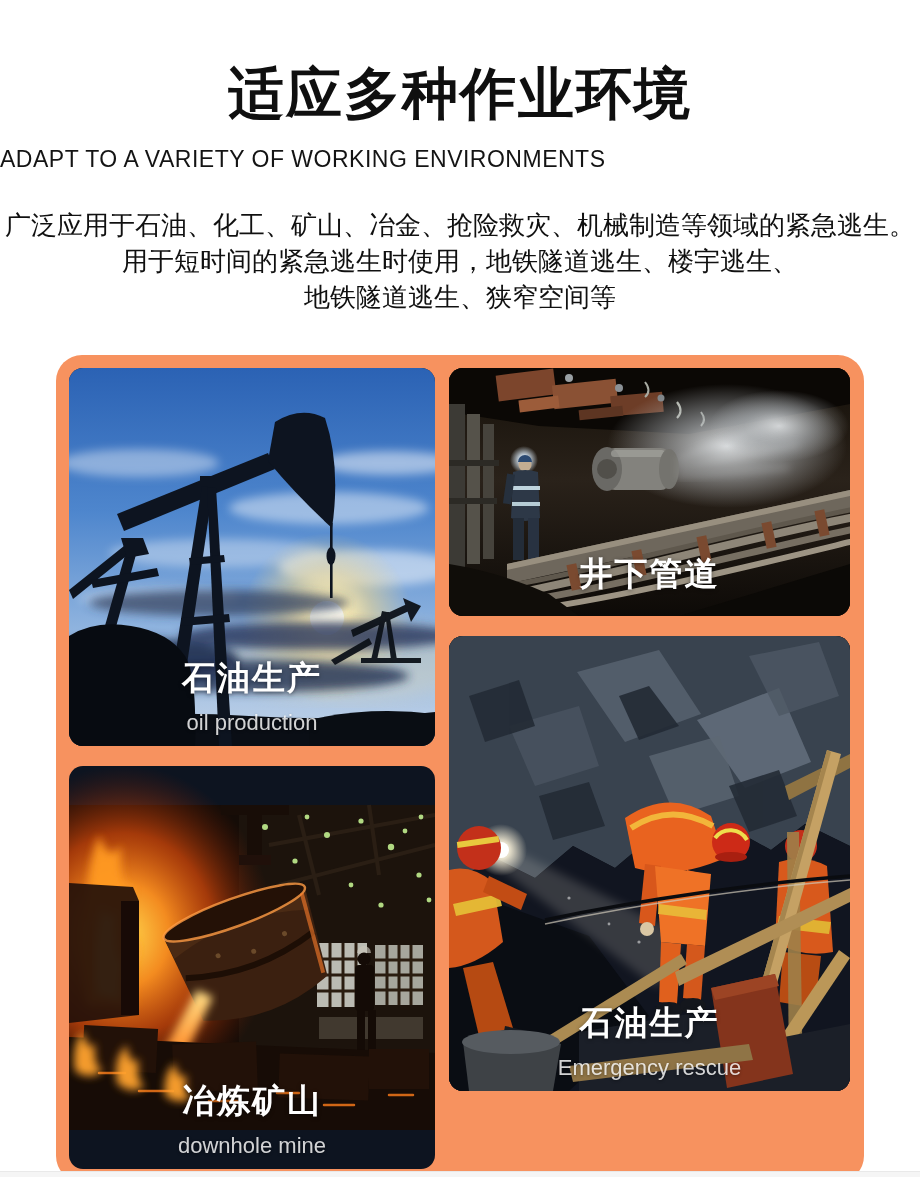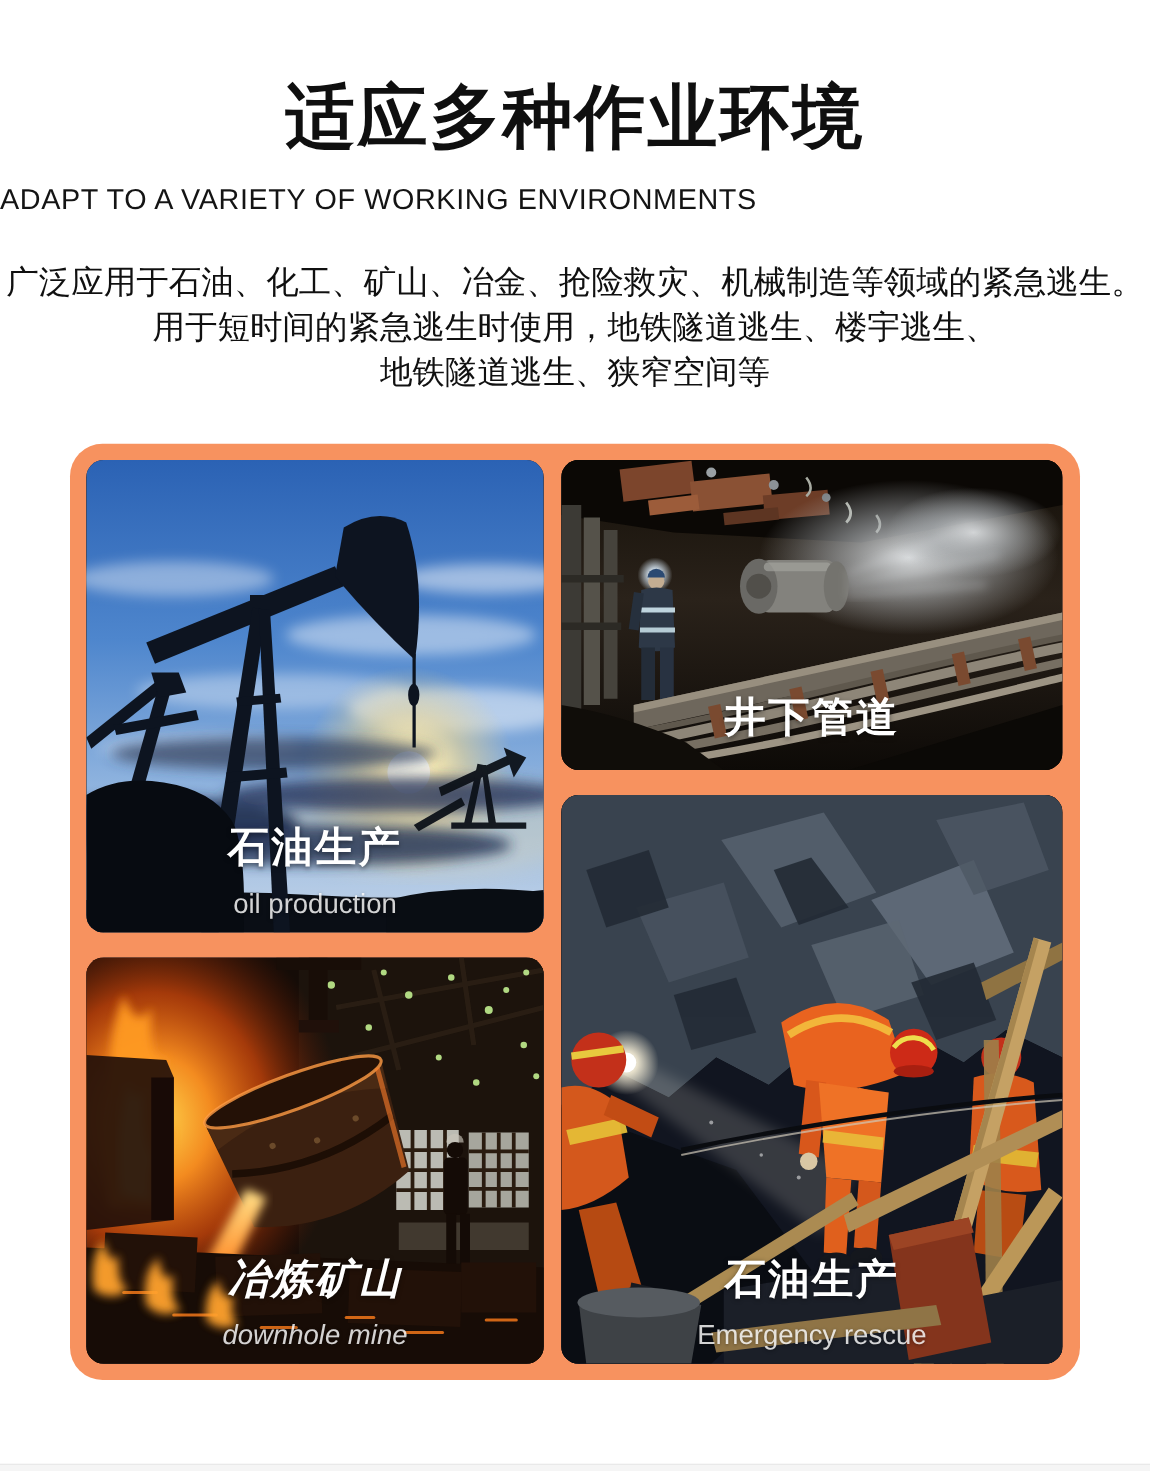--- a/index.html
+++ b/index.html
@@ -12,21 +12,21 @@
   .intro{margin-top:34px;text-align:center;font-size:26px;line-height:36px;color:#101010;}
   .gallery{box-sizing:border-box;width:808px;margin:40px auto 0;padding:13px;
            background:#F7925F;border-radius:26px;display:flex;gap:14px;}
   .col{display:flex;flex-direction:column;gap:20px;}
   .col-left{width:366px;}
   .col-right{width:401px;}
   .photo{position:relative;border-radius:14px;overflow:hidden;background:#0d1420;}
   .photo svg{display:block;width:100%;height:100%;}
   .ph-oil{height:378px;}
   .ph-pipe{height:248px;}
-  .ph-smelt{height:325px;font-style:italic;}
+  .ph-smelt{height:403px;}
   .ph-rescue{height:455px;}
   .caption{position:absolute;left:0;right:0;bottom:10px;text-align:center;pointer-events:none;}
   .cap-zh{font-size:33px;font-weight:600;color:#ffffff;letter-spacing:2px;
           text-shadow:0 1px 4px rgba(0,0,0,.45);margin-bottom:9px;}
   .cap-en{font-size:22px;font-weight:300;color:rgba(255,255,255,.82);
           text-shadow:0 1px 3px rgba(0,0,0,.4);}
   .bottom-divider{position:absolute;left:0;right:0;bottom:0;height:5px;
                   background:#f5f5f5;border-top:1px solid #e9e9e9;}
 </style>
 </head>

